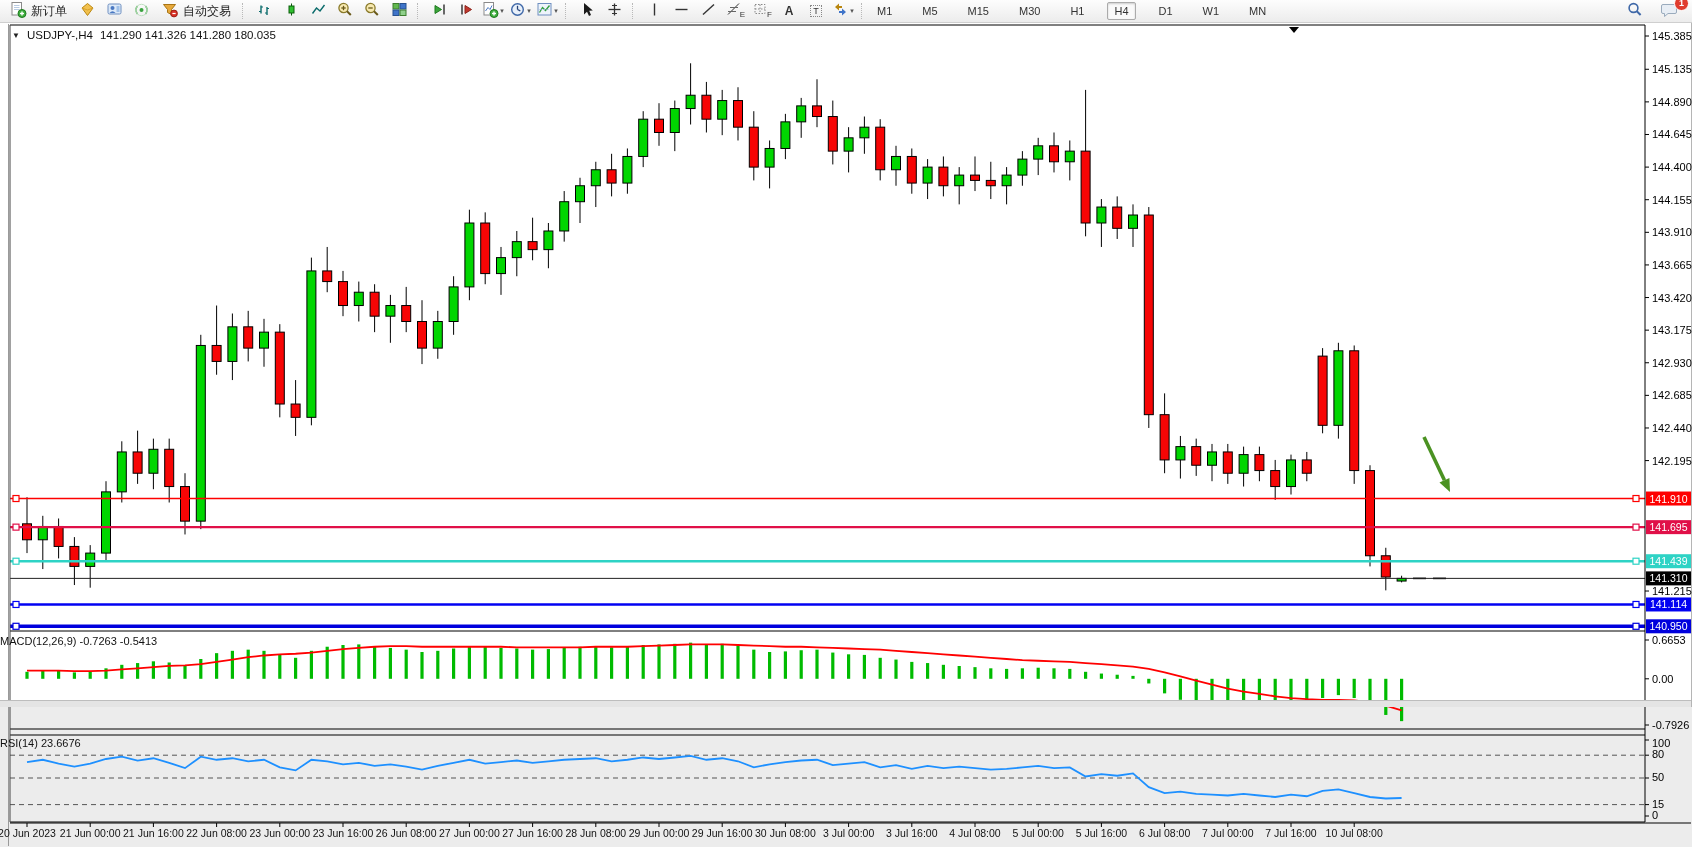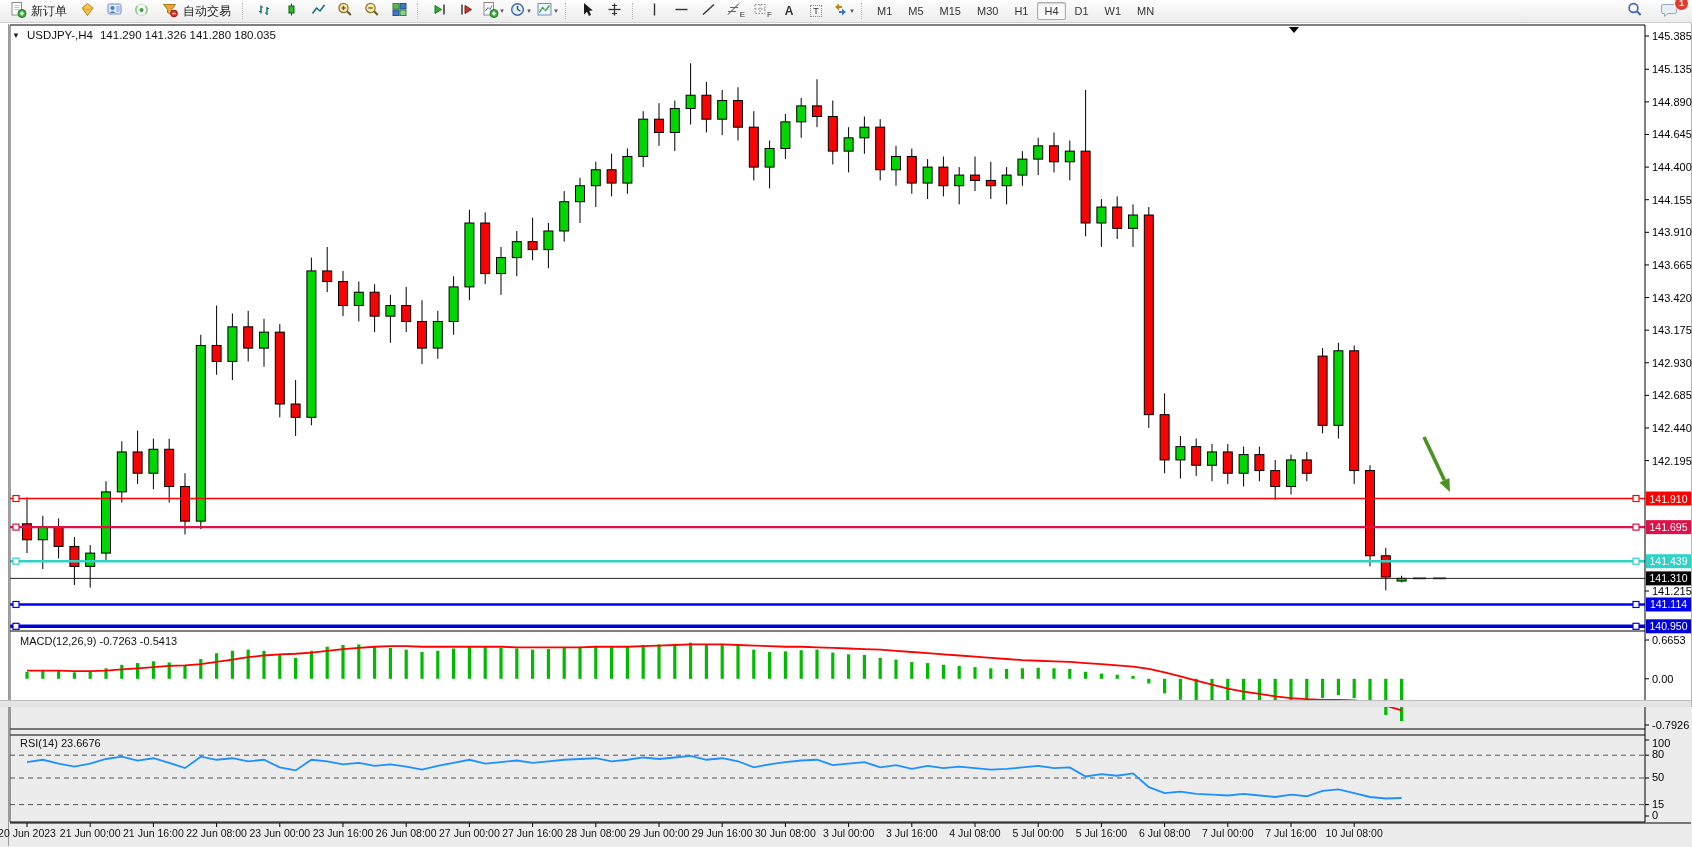--- a/index.html
+++ b/index.html
@@ -28,21 +28,21 @@
   .toolicon-letter{font-size:12px;color:#333;font-weight:bold;}
   .labelbox{border:1px dotted #888;font-size:9px;padding:0 2px;color:#333;}
 
   
   .window{position:absolute;top:23px;left:0;right:0;bottom:0;background:#fff;
     border-right:1px solid #b5b5b5;}
   .window svg{position:absolute;top:0;left:0;}
   .chart-title{position:absolute;top:6px;left:12px;display:flex;gap:7px;
     font-size:11.5px;color:#111;align-items:center;z-index:3;}
   .chart-title .dd{font-size:8px;color:#222;}
-  .ind-label{position:absolute;left:20px;font-size:11px;color:#111;z-index:3;}
+  .ind-label{position:absolute;left:0;font-size:11px;color:#111;z-index:3;}
   .ind-label.macd{top:612px;}
   .ind-label.rsi{top:714px;}
   .bottomstrip{position:absolute;left:0;right:0;bottom:0;height:6px;
     background:#e4e4e4;border-top:1px solid #bdbdbd;}
   text.ax{font:11px "Liberation Sans","DejaVu Sans",sans-serif;fill:#000;}
   text.axd{font:10.5px "Liberation Sans","DejaVu Sans",sans-serif;fill:#111;}
   text.pl{font:10.5px "Liberation Sans","DejaVu Sans",sans-serif;fill:#fff;}
 </style>
 </head>
 <body>
@@ -248,21 +248,21 @@
     <div class="tbtn">
       <span><svg width="17" height="17">
             <polygon points="3,6 7,2.5 7,5 10,5 10,7 7,7 7,9.5" fill="#b9860f"></polygon>
             <polygon points="14,11 10,7.5 10,10 7,10 7,12 10,12 10,14.5" fill="#3f74c9"></polygon>
           </svg></span>
       <span class="caret">▾</span>
     </div>
 
     <div class="sep"></div>
 
-    <div id="tf-group" style="display:flex;gap:2px;justify-content:center;">
+    <div id="tf-group" style="display:flex;gap:16px;justify-content:center;">
         <span class="tf">M1</span>
         <span class="tf">M5</span>
         <span class="tf">M15</span>
         <span class="tf">M30</span>
         <span class="tf">H1</span>
         <span class="tf active">H4</span>
         <span class="tf">D1</span>
         <span class="tf">W1</span>
         <span class="tf">MN</span>
       </div>

